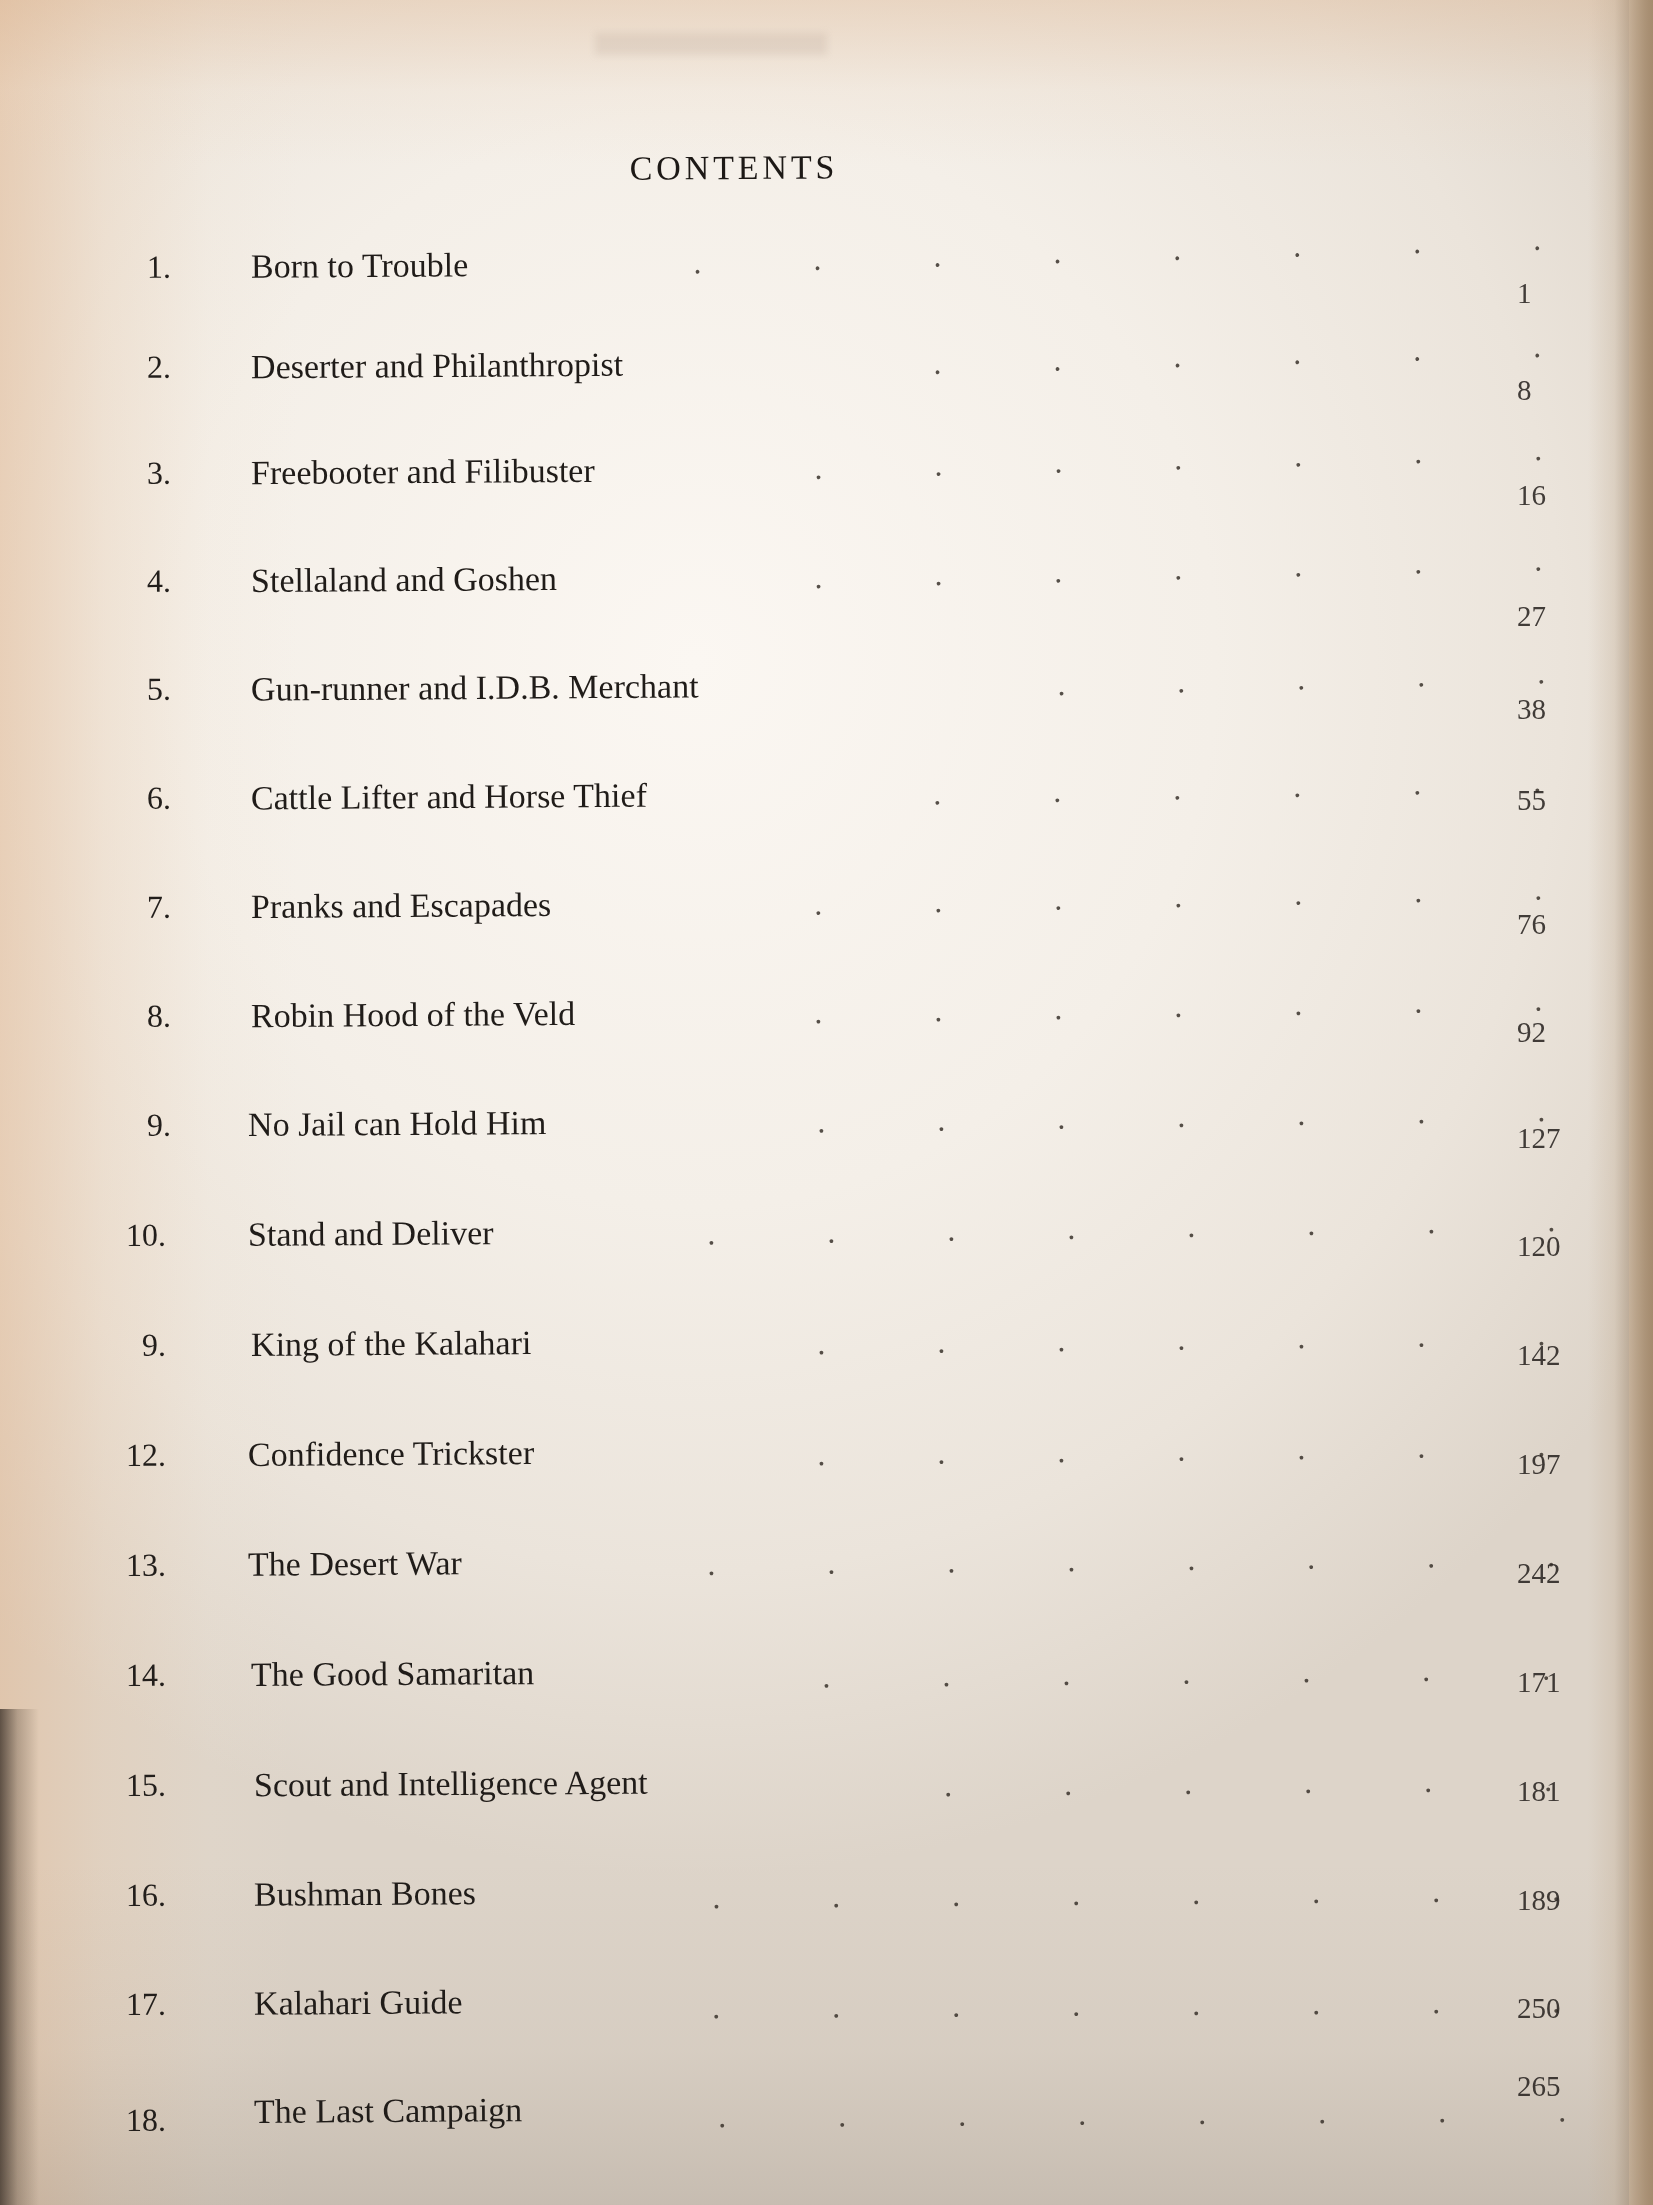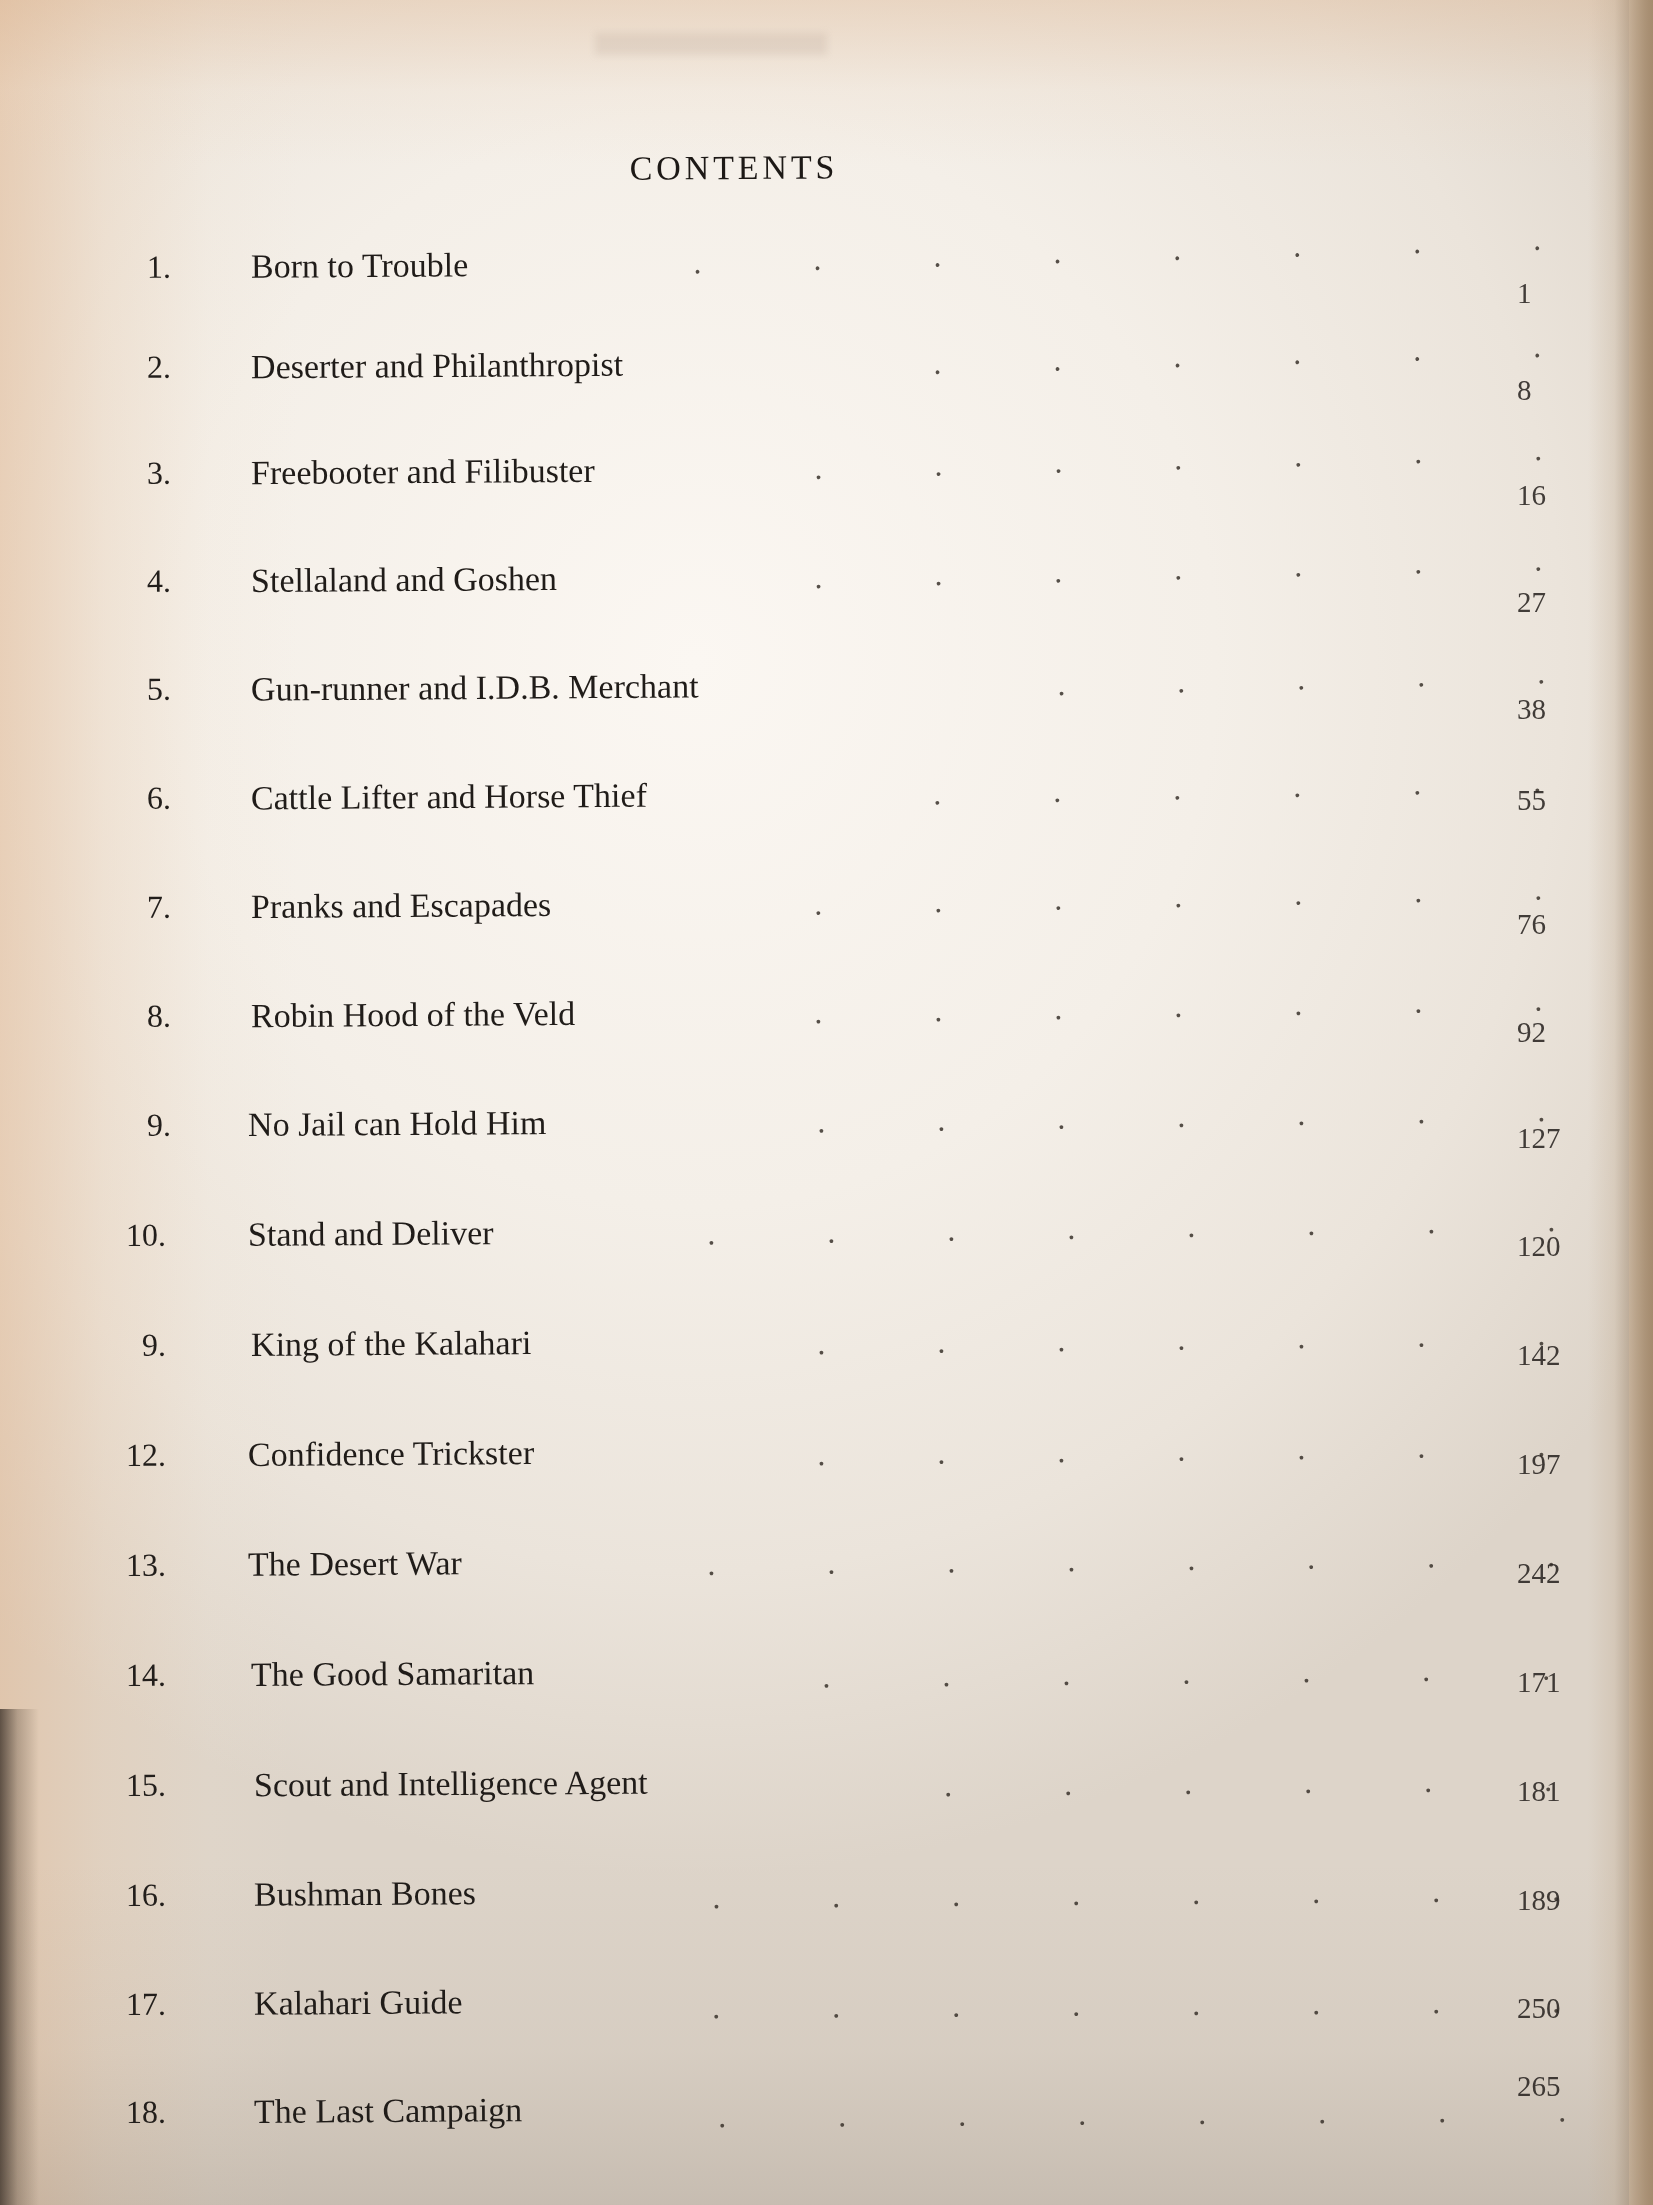--- a/index.html
+++ b/index.html
@@ -183,21 +183,21 @@
         </div>
         <div class="pageno" style="top:24px">16</div>
       </div>
 
       <div class="row" style="height:108px">
         <div class="num" style="left:66px; top:0px; transform:rotate(-0.4deg)">4.</div>
         <div class="title" style="top:-2.2px; left:251px; transform:rotate(-0.4deg)">Stellaland and Goshen</div>
         <div class="leaders" style="left:813px; top:-5.5px; transform:rotate(-1.4deg)">
           <span>·</span><span>·</span><span>·</span><span>·</span><span>·</span><span>·</span><span>·</span>
         </div>
-        <div class="pageno" style="top:23px">27</div>
+        <div class="pageno" style="top:37px">27</div>
       </div>
 
       <div class="row" style="height:109px">
         <div class="num" style="left:66px; top:0px; transform:rotate(-0.4deg)">5.</div>
         <div class="title" style="top:-2.2px; left:251px; transform:rotate(-0.4deg)">Gun-runner and I.D.B. Merchant</div>
         <div class="leaders" style="left:1056px; top:-3.3px; transform:rotate(-1.4deg)">
           <span>·</span><span>·</span><span>·</span><span>·</span><span>·</span>
         </div>
         <div class="pageno" style="top:22px">38</div>
       </div>
@@ -304,21 +304,21 @@
       <div class="row" style="height:108px">
         <div class="num" style="left:61px; top:0px; transform:rotate(-0.4deg)">17.</div>
         <div class="title" style="top:-2.2px; left:254px; transform:rotate(-0.4deg)">Kalahari Guide</div>
         <div class="leaders" style="left:711px; top:8.8px; transform:rotate(-0.4deg)">
           <span>·</span><span>·</span><span>·</span><span>·</span><span>·</span><span>·</span><span>·</span><span>·</span>
         </div>
         <div class="pageno" style="top:5.5px">250</div>
       </div>
 
       <div class="row" style="height:108px">
-        <div class="num" style="left:61px; top:0px; transform:rotate(-0.4deg)">18.</div>
+        <div class="num" style="left:61px; top:8px; transform:rotate(-0.4deg)">18.</div>
         <div class="title" style="top:-2.2px; left:254px; transform:rotate(-0.4deg)">The Last Campaign</div>
         <div class="leaders" style="left:717px; top:10px; transform:rotate(-0.4deg)">
           <span>·</span><span>·</span><span>·</span><span>·</span><span>·</span><span>·</span><span>·</span><span>·</span>
         </div>
         <div class="pageno" style="top:-24px">265</div>
       </div>
 
     </div>
   </div>
 </div>

